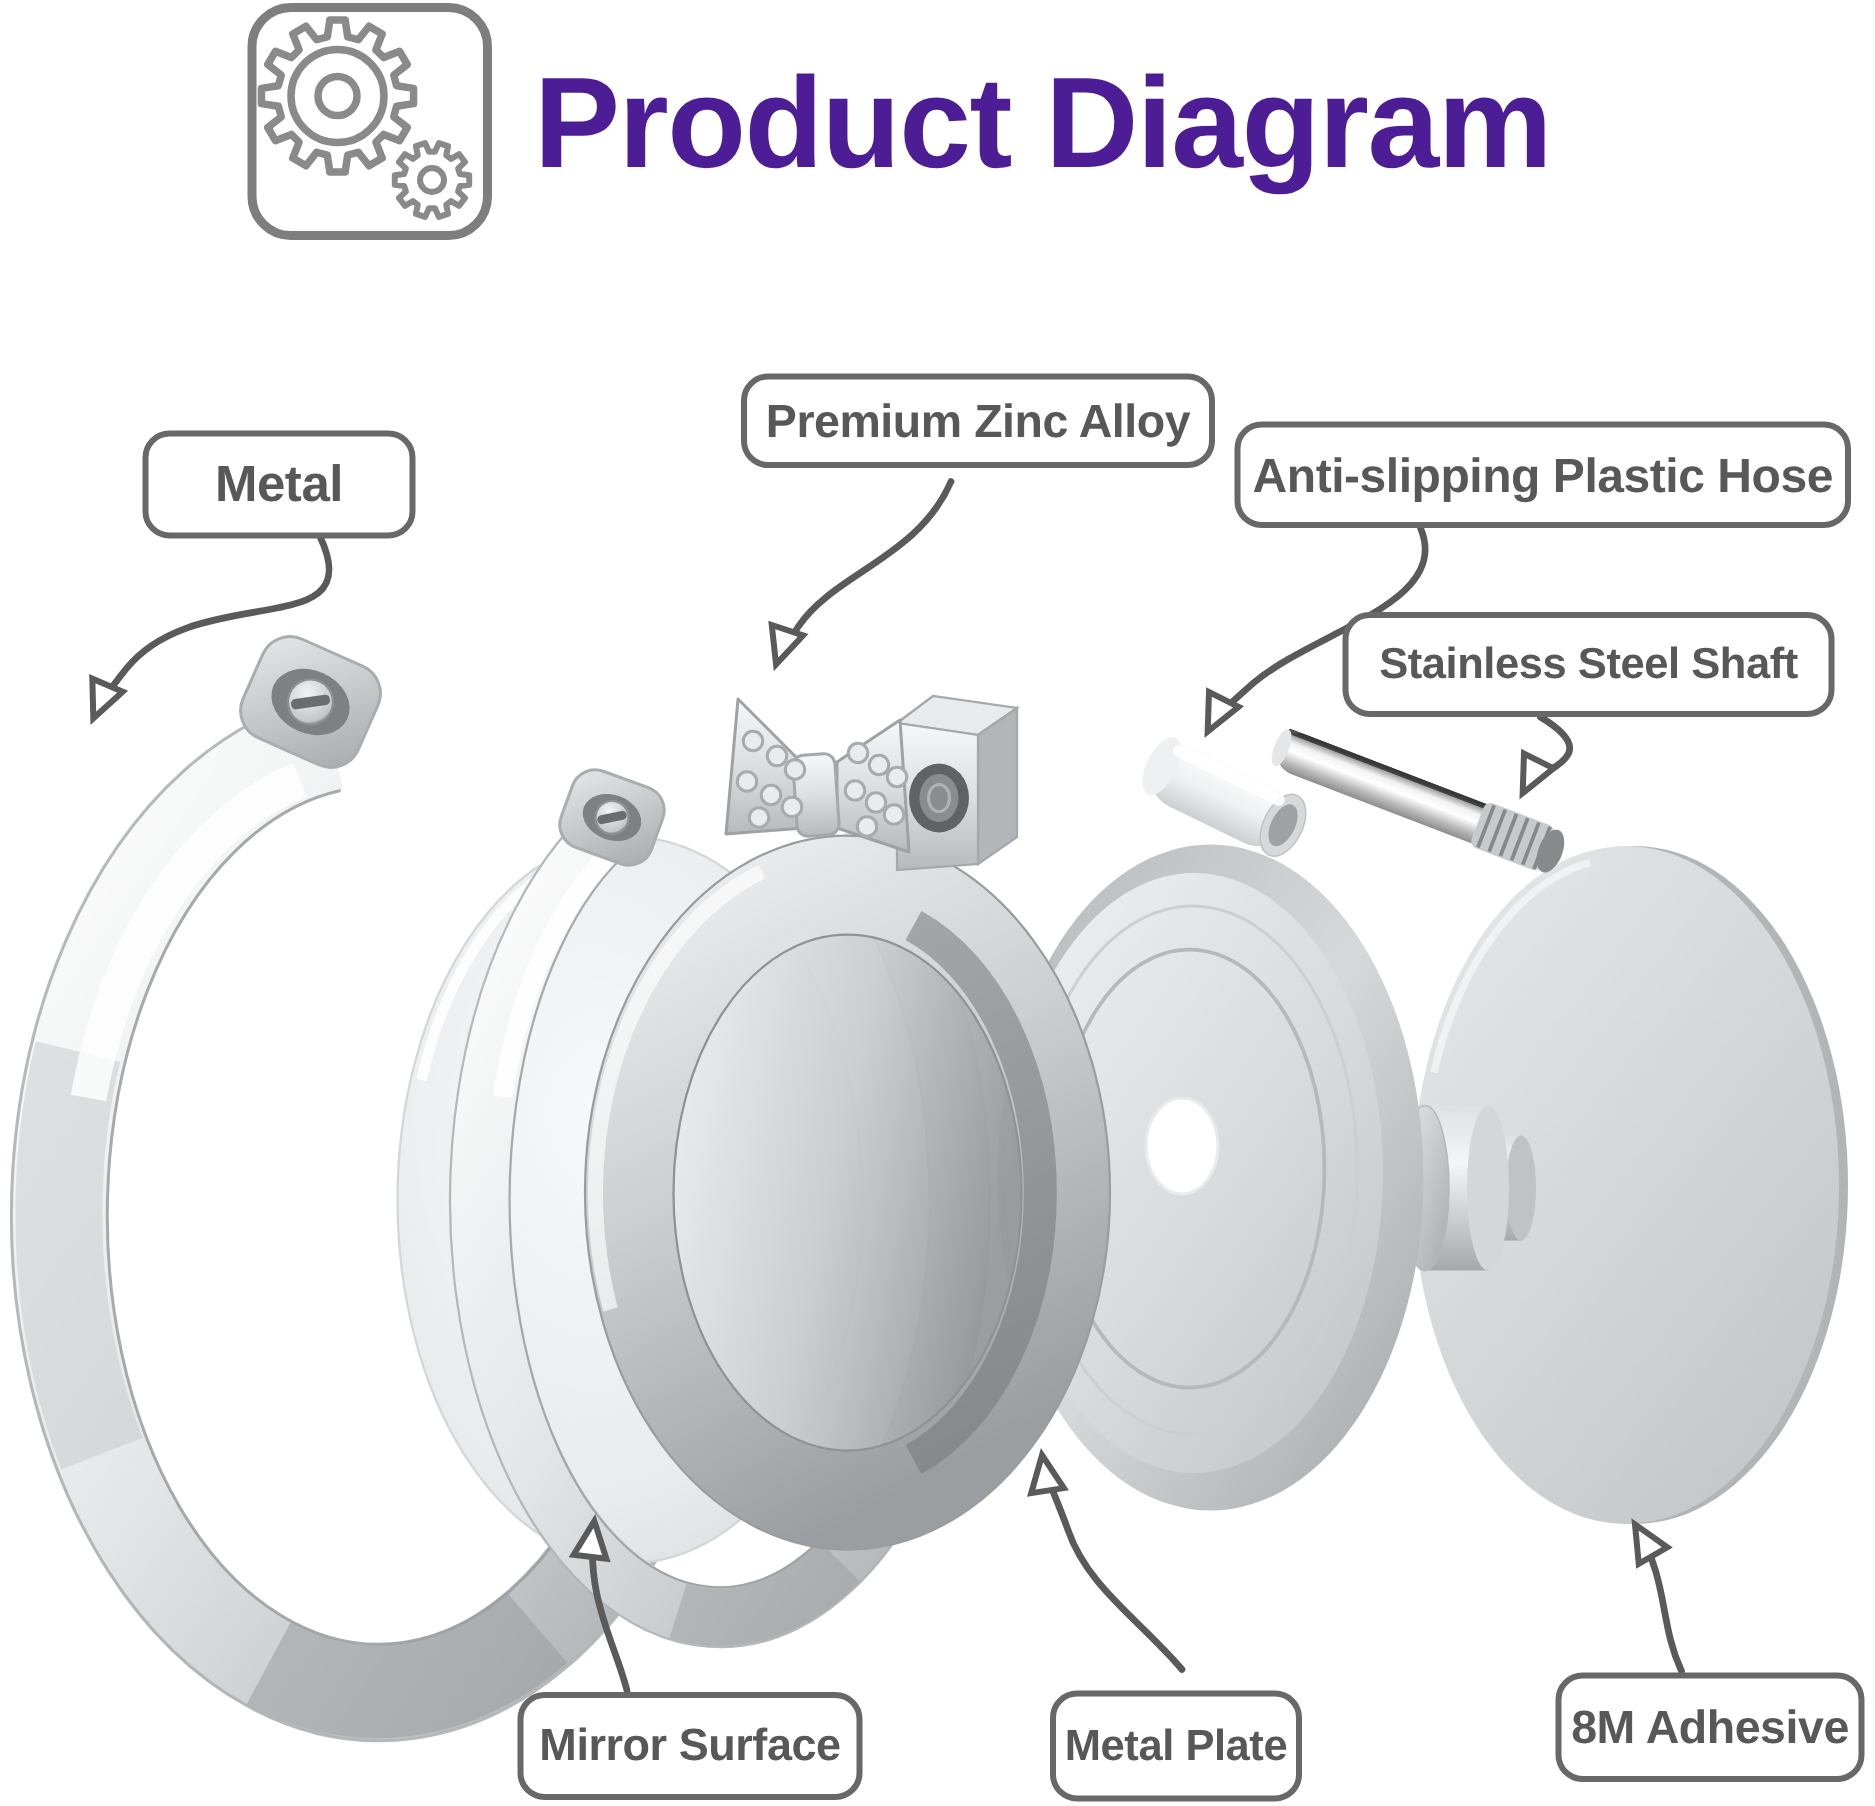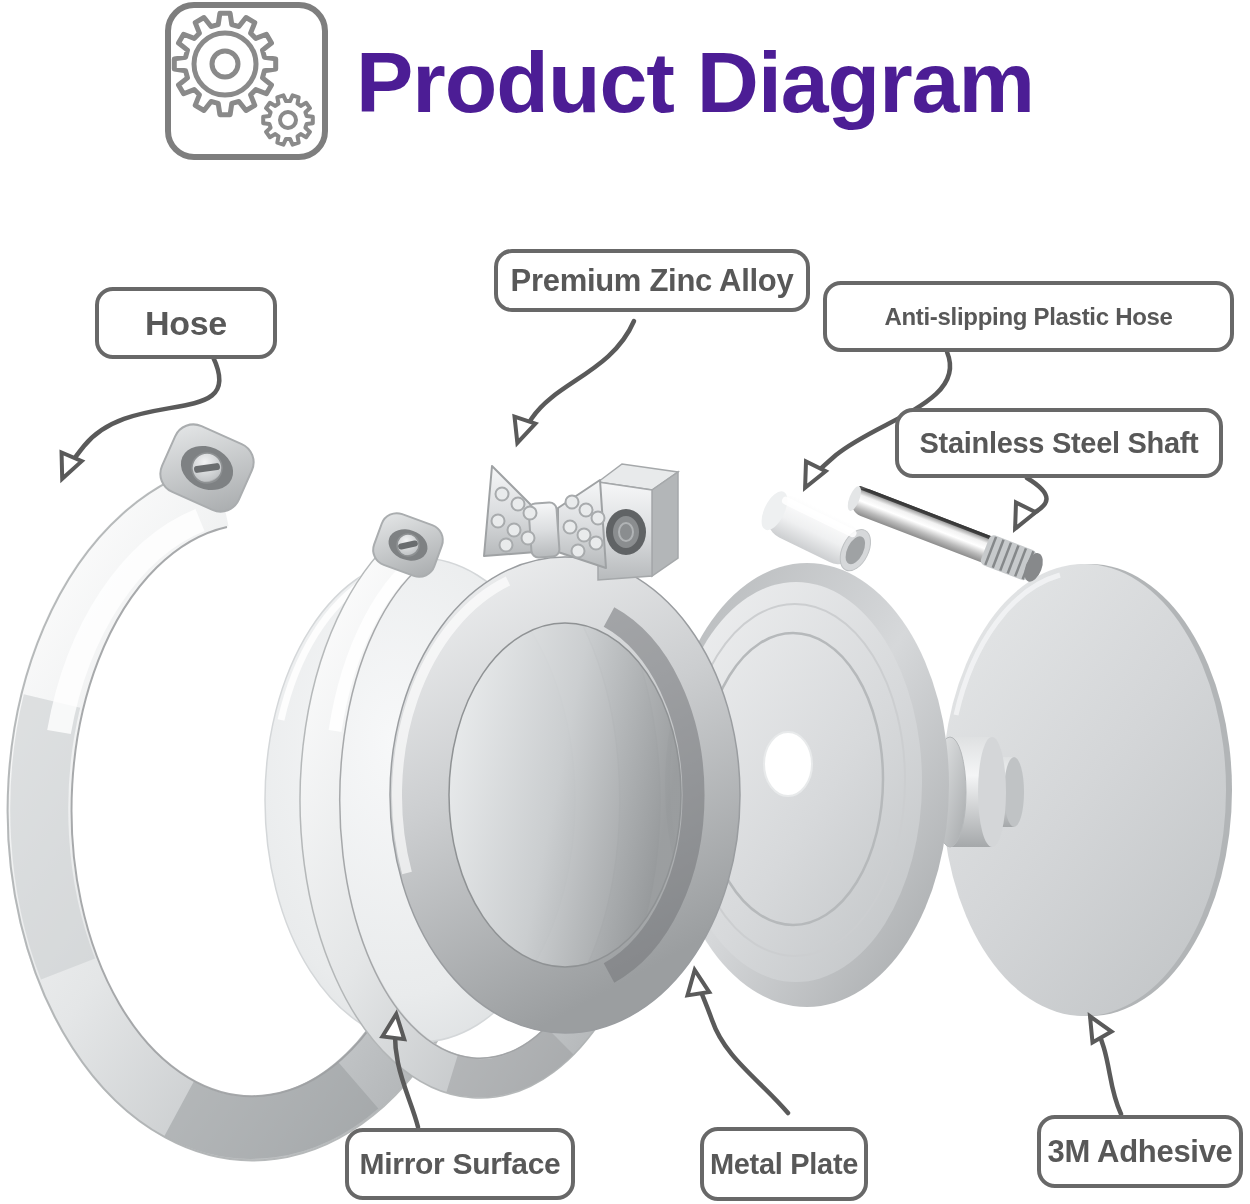--- a/index.html
+++ b/index.html
@@ -8,21 +8,21 @@
   #art{position:absolute;left:0;top:0;}
   .title{position:absolute;left:356px;top:22px;width:720px;height:120px;
          display:flex;align-items:center;
          font-size:86px;font-weight:700;letter-spacing:-1px;color:#4c1d95;}
   .callout{position:absolute;box-sizing:border-box;background:#fff;
            border:4px solid #686868;border-radius:18px;
            display:flex;align-items:center;justify-content:center;
            color:#585858;font-weight:700;letter-spacing:-0.3px;line-height:1;}
   .co-ring     {left:95px;  top:287px; width:182px; height:72px; font-size:34px;}
   .co-zinc     {left:494px; top:249px; width:316px; height:63px; font-size:31px;}
-  .co-hose     {left:823px; top:281px; width:411px; height:71px; font-size:24px;}
+  .co-hose     {left:823px; top:281px; width:411px; height:71px; font-size:32px;}
   .co-shaft    {left:895px; top:408px; width:328px; height:70px; font-size:29px;}
   .co-mirror   {left:345px; top:1128px;width:230px; height:72px; font-size:30px;}
   .co-plate    {left:700px; top:1127px;width:168px; height:74px; font-size:29px;}
   .co-adhesive {left:1037px;top:1115px;width:206px; height:73px; font-size:31px;}
 </style>
 </head>
 <body>
 
 <div id="stage">
 
@@ -235,34 +235,34 @@
       <path d="M 1027 478 C 1055 495 1050 505 1030 515 C 1022 519 1018 523 1016 527" marker-end="url(#ah)"></path>
       <path d="M 418 1127 C 410 1095 390 1065 396 1016" marker-end="url(#ah)"></path>
       <path d="M 788 1113 C 760 1080 725 1058 712 1020 C 703 995 697 985 695 972" marker-end="url(#ah)"></path>
       <path d="M 1121 1114 C 1106 1082 1113 1056 1091 1018" marker-end="url(#ah)"></path>
     </g>
   </svg>
 
   <div class="title">Product Diagram</div>
 
   <div class="callout co-ring">
-    <span>Hose</span>
+    <span>Metal</span>
   </div>
   <div class="callout co-zinc">
     <span>Premium Zinc Alloy</span>
   </div>
   <div class="callout co-hose">
     <span>Anti-slipping Plastic Hose</span>
   </div>
   <div class="callout co-mirror">
     <span>Mirror Surface</span>
   </div>
   <div class="callout co-shaft">
     <span>Stainless Steel Shaft</span>
   </div>
   <div class="callout co-plate">
     <span>Metal Plate</span>
   </div>
   <div class="callout co-adhesive">
-    <span>3M Adhesive</span>
+    <span>8M Adhesive</span>
   </div>
 
 </div>
 
 </body></html>

